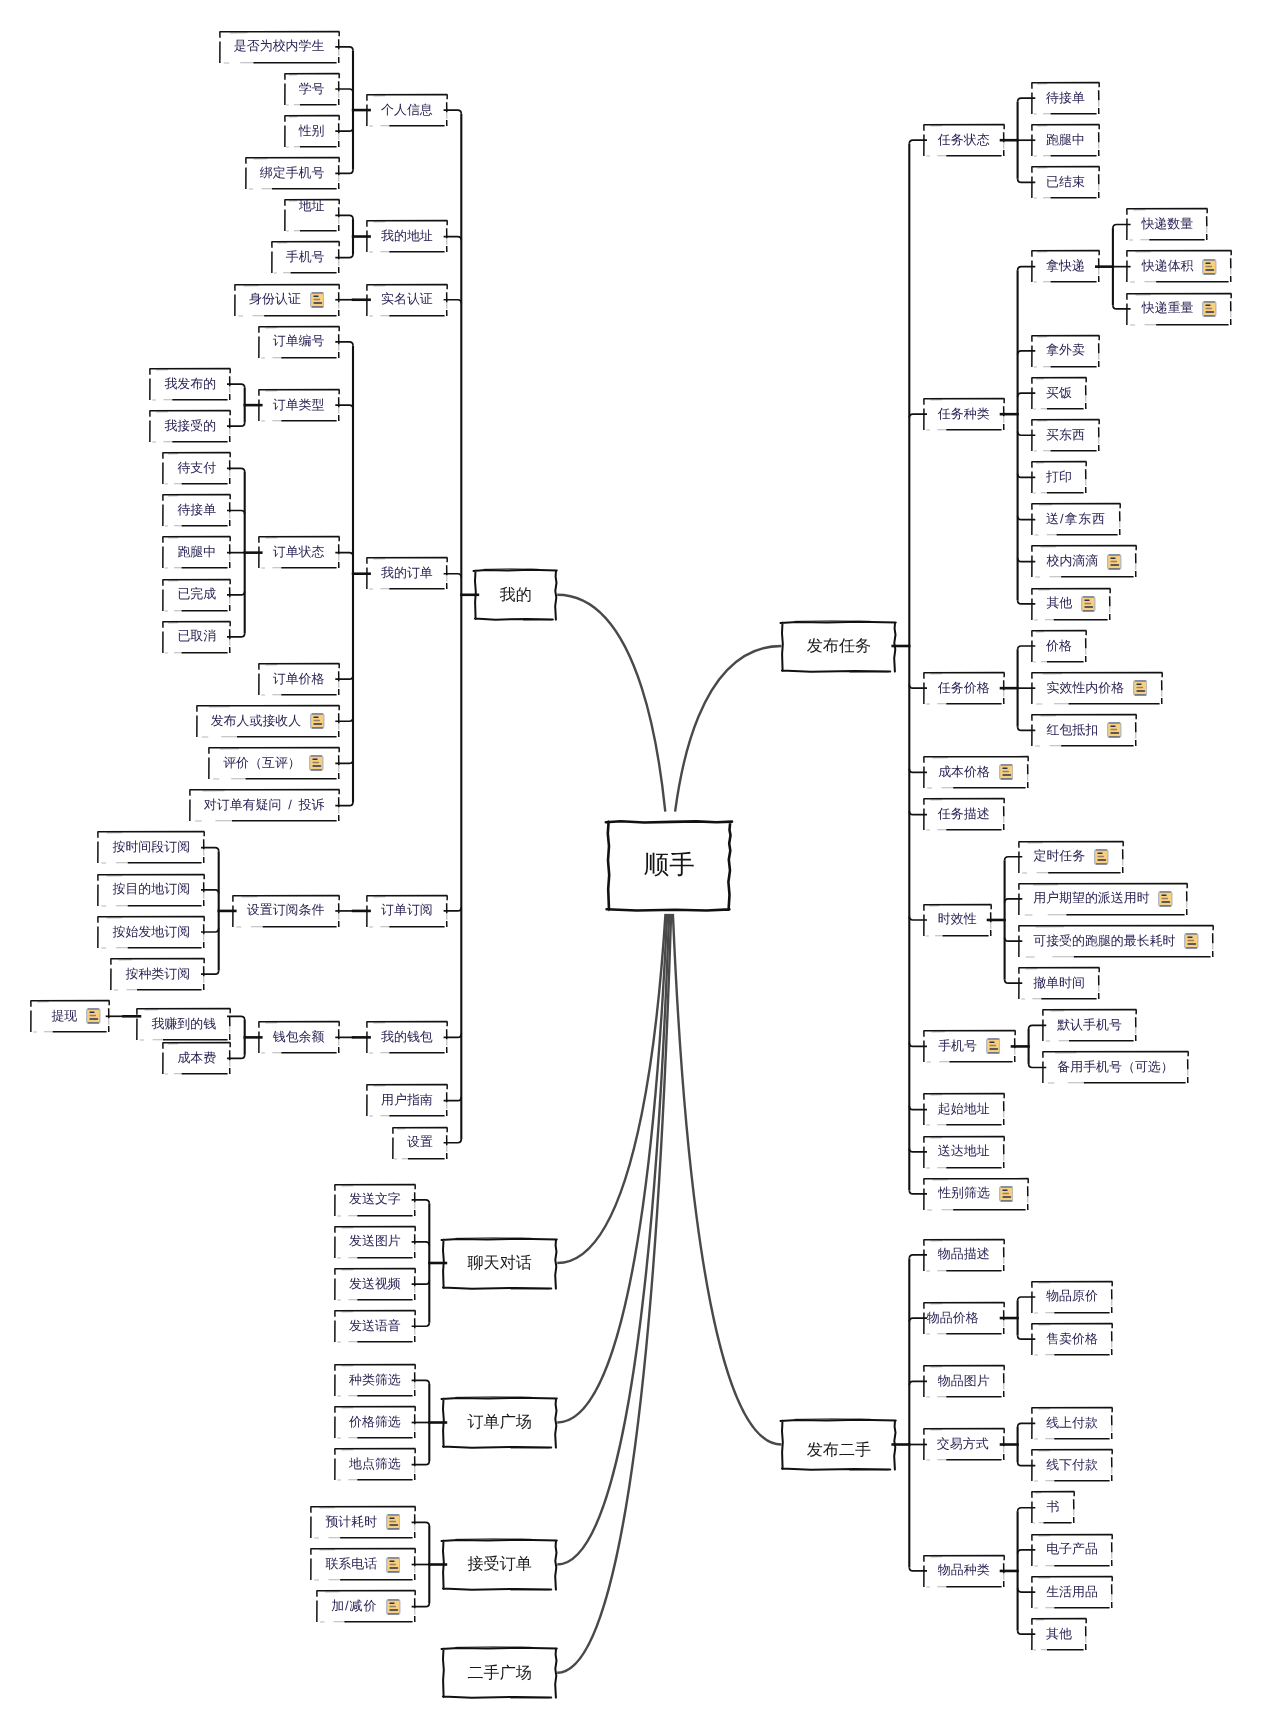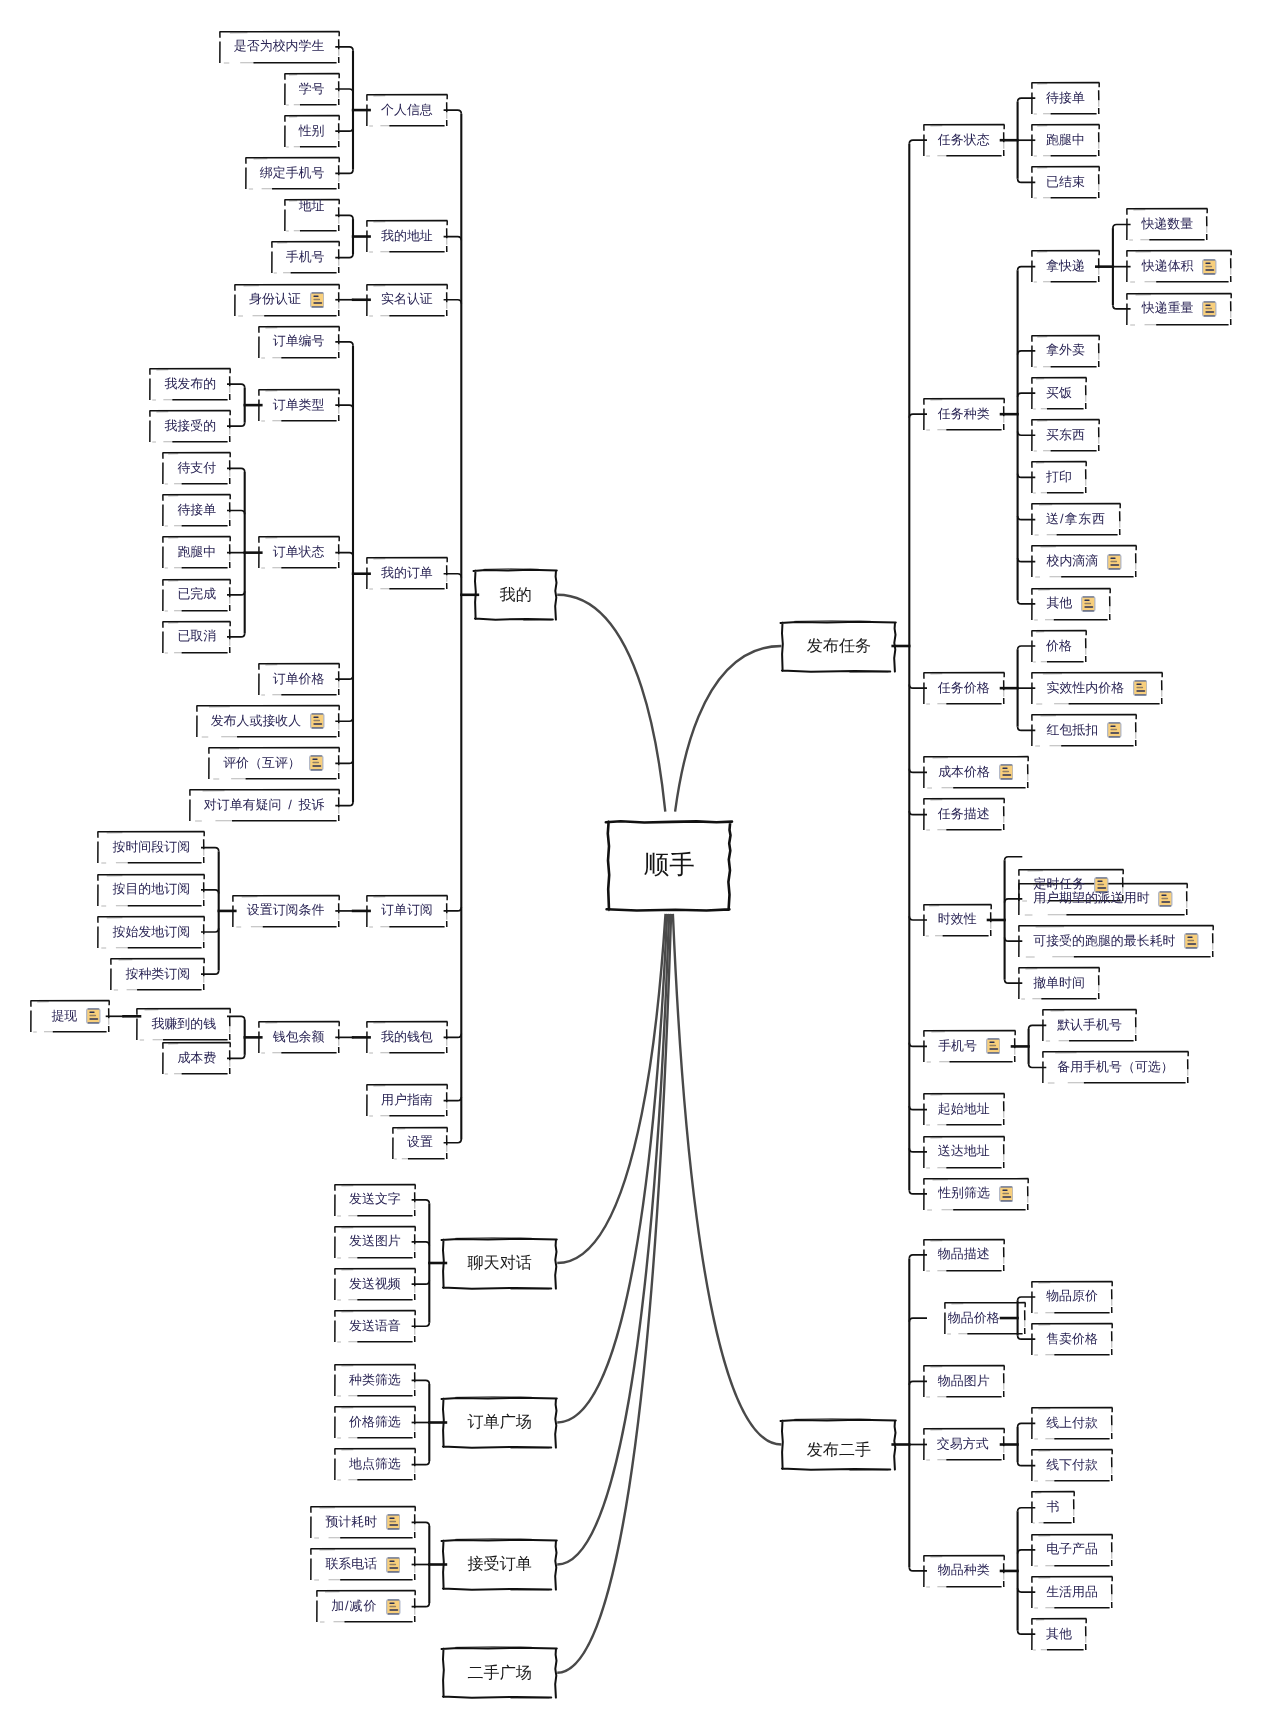--- a/index.html
+++ b/index.html
@@ -819,21 +819,21 @@
     </div>
     <div class="node lvx" style="left: 922.7px; top: 903.725px; width: 69px; height: 32.5px;">
       <svg class="sk" width="75" height="38.5" style="left: -3px; top: -3px;">
         <g transform="translate(3,3)">
           <path d="M0.6 0.78 L68.4 0.62 M68.25 0.6 L68.15 5.2 M67.65 8.2875 L67.8 18.200000000000003 M67.7 26 L67.8 32 M19.665 31.78 L65.6 31.68 M0.85 0.6 L0.95 6.6625 M0.95 10.5625 L0.85 32.05" fill="none" stroke="#111111" stroke-width="1.5" stroke-linecap="butt"></path>
           <path d="M6.21 1.95 L16.215 1.75 M12.075 31.72 L20.7 31.78 M2.7600000000000002 32.05 L5.865 32 M67.75 18.200000000000003 L67.8 24.7" fill="none" stroke="#111111" stroke-width="1.08" stroke-linecap="butt" opacity="0.30"></path>
         </g>
       </svg>
       <span class="lbl">时效性</span>
     </div>
-    <div class="node lvx" style="left: 1018px; top: 840.5px; width: 106px; height: 32.5px; margin-top: 28px;">
+    <div class="node lvx" style="left: 1018px; top: 840.5px; width: 106px; height: 32.5px;">
       <svg class="sk" width="112" height="38.5" style="left: -3px; top: -3px;">
         <g transform="translate(3,3)">
           <path d="M0.6 0.78 L105.4 0.62 M105.25 0.6 L105.15 5.2 M104.65 8.2875 L104.8 18.200000000000003 M104.7 26 L104.8 32 M30.209999999999997 31.78 L102.6 31.68 M0.85 0.6 L0.95 6.6625 M0.95 10.5625 L0.85 32.05" fill="none" stroke="#111111" stroke-width="1.5" stroke-linecap="butt"></path>
           <path d="M9.54 1.95 L24.91 1.75 M18.549999999999997 31.72 L31.799999999999997 31.78 M4.24 32.05 L9.01 32 M104.75 18.200000000000003 L104.8 24.7" fill="none" stroke="#111111" stroke-width="1.08" stroke-linecap="butt" opacity="0.30"></path>
         </g>
       </svg>
       <span class="lbl">定时任务</span>
       <svg class="ico" width="14.6" height="16" viewBox="0 0 14.6 16">
         <rect x="0.7" y="0.7" width="13.2" height="14.6" rx="1.5" ry="1.5" fill="#f8cf7c" stroke="#a7b0c6" stroke-width="1.1"></rect>
         <path d="M1.8 1.0 H12.9 M1.8 14.95 H12.9" stroke="#505e80" stroke-width="1.15" fill="none"></path>
@@ -962,21 +962,21 @@
     </div>
     <div class="node lvx" style="left: 922.7px; top: 1238.58px; width: 82px; height: 32.5px;">
       <svg class="sk" width="88" height="38.5" style="left: -3px; top: -3px;">
         <g transform="translate(3,3)">
           <path d="M0.6 0.78 L81.4 0.62 M81.25 0.6 L81.15 5.2 M80.65 8.2875 L80.8 18.200000000000003 M80.7 26 L80.8 32 M23.369999999999997 31.78 L78.6 31.68 M0.85 0.6 L0.95 6.6625 M0.95 10.5625 L0.85 32.05" fill="none" stroke="#111111" stroke-width="1.5" stroke-linecap="butt"></path>
           <path d="M7.38 1.95 L19.27 1.75 M14.35 31.72 L24.599999999999998 31.78 M3.2800000000000002 32.05 L6.970000000000001 32 M80.75 18.200000000000003 L80.8 24.7" fill="none" stroke="#111111" stroke-width="1.08" stroke-linecap="butt" opacity="0.30"></path>
         </g>
       </svg>
       <span class="lbl">物品描述</span>
     </div>
-    <div class="node lvx" style="left: 922.7px; top: 1301.8px; width: 60px; height: 32.5px; margin-left: 21px;">
+    <div class="node lvx" style="left: 922.7px; top: 1301.8px; width: 60px; height: 32.5px;">
       <svg class="sk" width="88" height="38.5" style="left: -3px; top: -3px;">
         <g transform="translate(3,3)">
           <path d="M0.6 0.78 L81.4 0.62 M81.25 0.6 L81.15 5.2 M80.65 8.2875 L80.8 18.200000000000003 M80.7 26 L80.8 32 M23.369999999999997 31.78 L78.6 31.68 M0.85 0.6 L0.95 6.6625 M0.95 10.5625 L0.85 32.05" fill="none" stroke="#111111" stroke-width="1.5" stroke-linecap="butt"></path>
           <path d="M7.38 1.95 L19.27 1.75 M14.35 31.72 L24.599999999999998 31.78 M3.2800000000000002 32.05 L6.970000000000001 32 M80.75 18.200000000000003 L80.8 24.7" fill="none" stroke="#111111" stroke-width="1.08" stroke-linecap="butt" opacity="0.30"></path>
         </g>
       </svg>
       <span class="lbl">物品价格</span>
     </div>
     <div class="node lvx" style="left: 1031px; top: 1280.72px; width: 82px; height: 32.5px;">
       <svg class="sk" width="88" height="38.5" style="left: -3px; top: -3px;">

